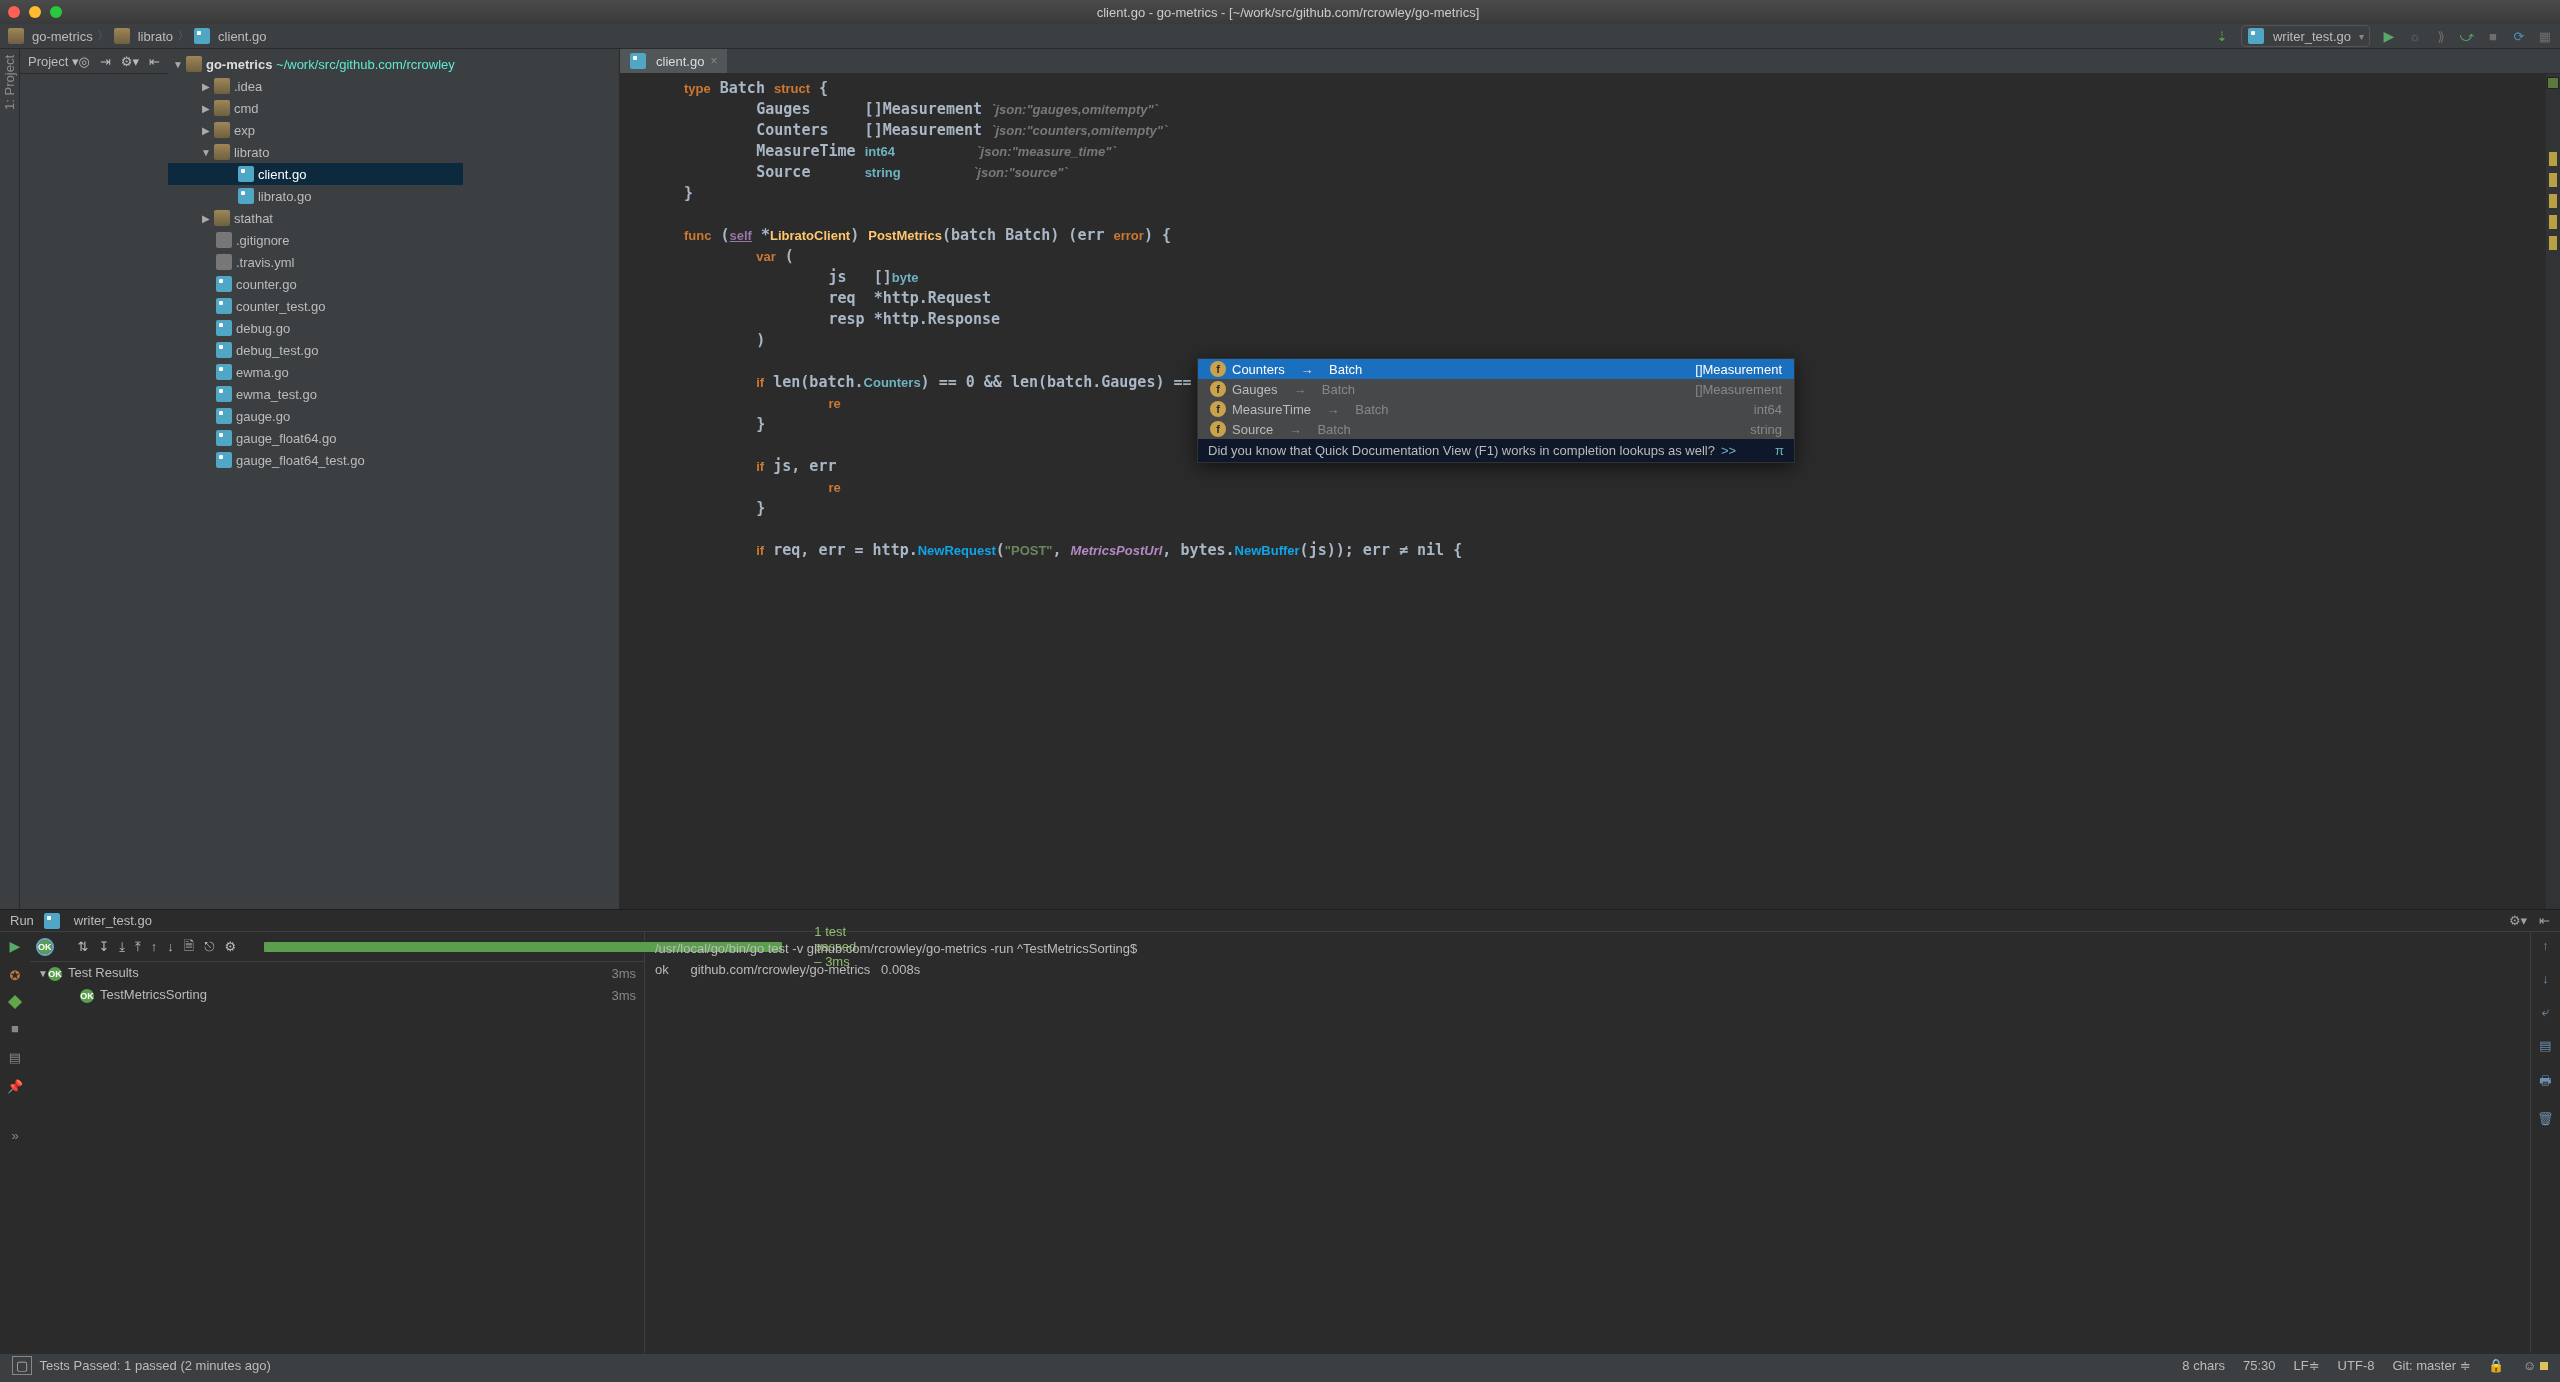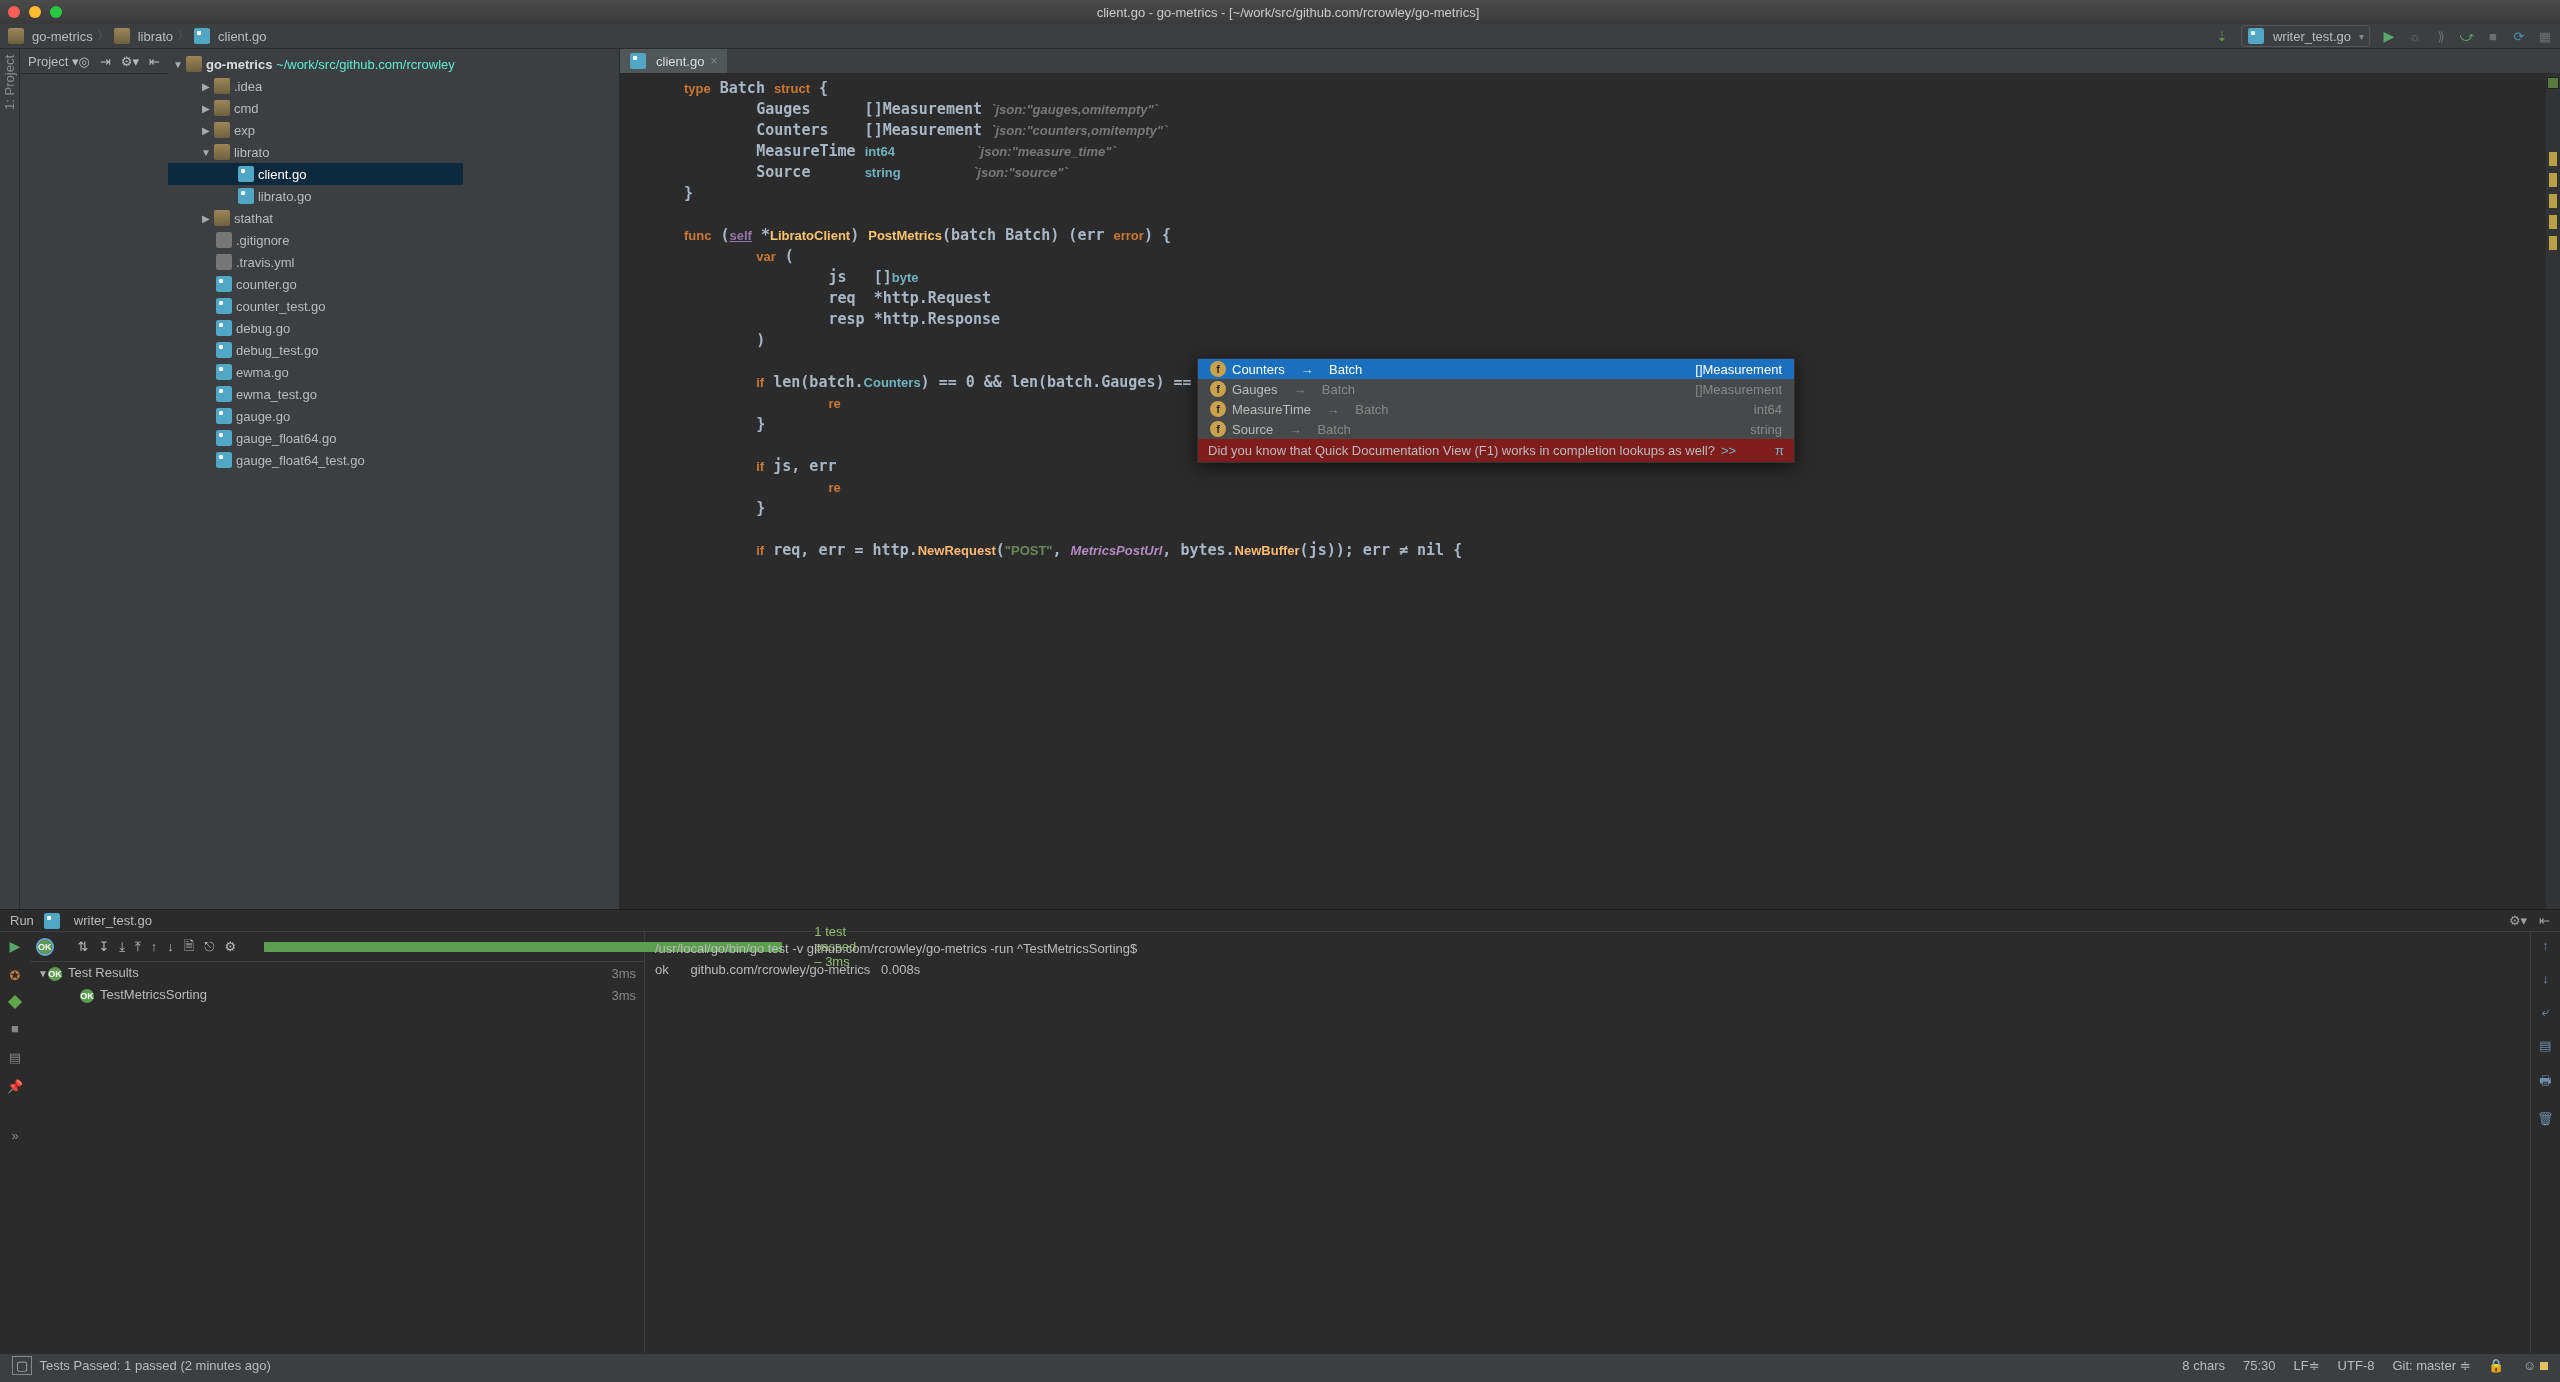--- a/index.html
+++ b/index.html
@@ -45,28 +45,28 @@
 .kw { color:#cc7832; }
 .typ { color:#ffc66d; }
 .str { color:#6a8759; }
 .annot { color:#787878; font-style:italic; }
 .fn { color:#ffc66d; }
 .bt { color:#6fb2c0; }
 .self { color:#9876aa; text-decoration:underline; }
 .errc { color:#cc7832; }
 .azure { color:#6fb2c0; }
 .ident { color:#b389c5; font-style:italic; }
-.newc { color:#fdba74; }
+.newc { color:#0ea5e9; }
 .popup { position:absolute; left:577px; top:284px; min-width:598px; background:#46484a; border:1px solid #323232; box-shadow:0 4px 18px rgba(0,0,0,0.6); font-family:Menlo,monospace; font-size:15px; }
 .popup .row { display:flex; justify-content:space-between; padding:2px 12px; align-items:center; }
 .popup .row.hl { background:#1a6fbf; color:#fff; }
 .popup .row .lead { display:flex; align-items:center; gap:6px; }
 .popup .badge { width:16px; height:16px; border-radius:50%; background:#c9a24b; color:#2b2b2b; font-size:11px; font-weight:bold; display:inline-flex; align-items:center; justify-content:center; }
 .popup .aux { color:#888; }
-.popup .hint { background:#7f1d1d; padding:4px 10px; font-size:13px; color:#bbb; font-family:Arial; display:flex; align-items:flex-start; gap:6px; }
+.popup .hint { background:#0f172a; padding:4px 10px; font-size:13px; color:#bbb; font-family:Arial; display:flex; align-items:flex-start; gap:6px; }
 .errstripe { width:14px; background:#313335; }
 .runpane { background:#2b2b2b; border-top:1px solid #1e1e1e; display:flex; flex-direction:column; height:444px; }
 .runhdr { height:22px; display:flex; align-items:center; gap:10px; padding:0 10px; color:#bbb; border-bottom:1px solid #3c3f41; }
 .runbody { flex:1; display:flex; }
 .lefticons { width:30px; display:flex; flex-direction:column; align-items:center; padding-top:6px; gap:14px; }
 .testtree { width:615px; border-right:1px solid #3c3f41; display:flex; flex-direction:column; }
 .tbtns2 { height:30px; display:flex; align-items:center; gap:10px; padding:0 8px; border-bottom:1px solid #3c3f41; }
 .trow { display:flex; align-items:center; justify-content:space-between; height:22px; padding:0 8px; }
 .okdot { width:14px;height:14px;border-radius:50%;background:#5b9e4d;display:inline-flex;align-items:center;justify-content:center;color:#fff;font-size:9px;font-weight:bold; margin-right:6px;}
 .console { flex:1; display:flex; position:relative; }

